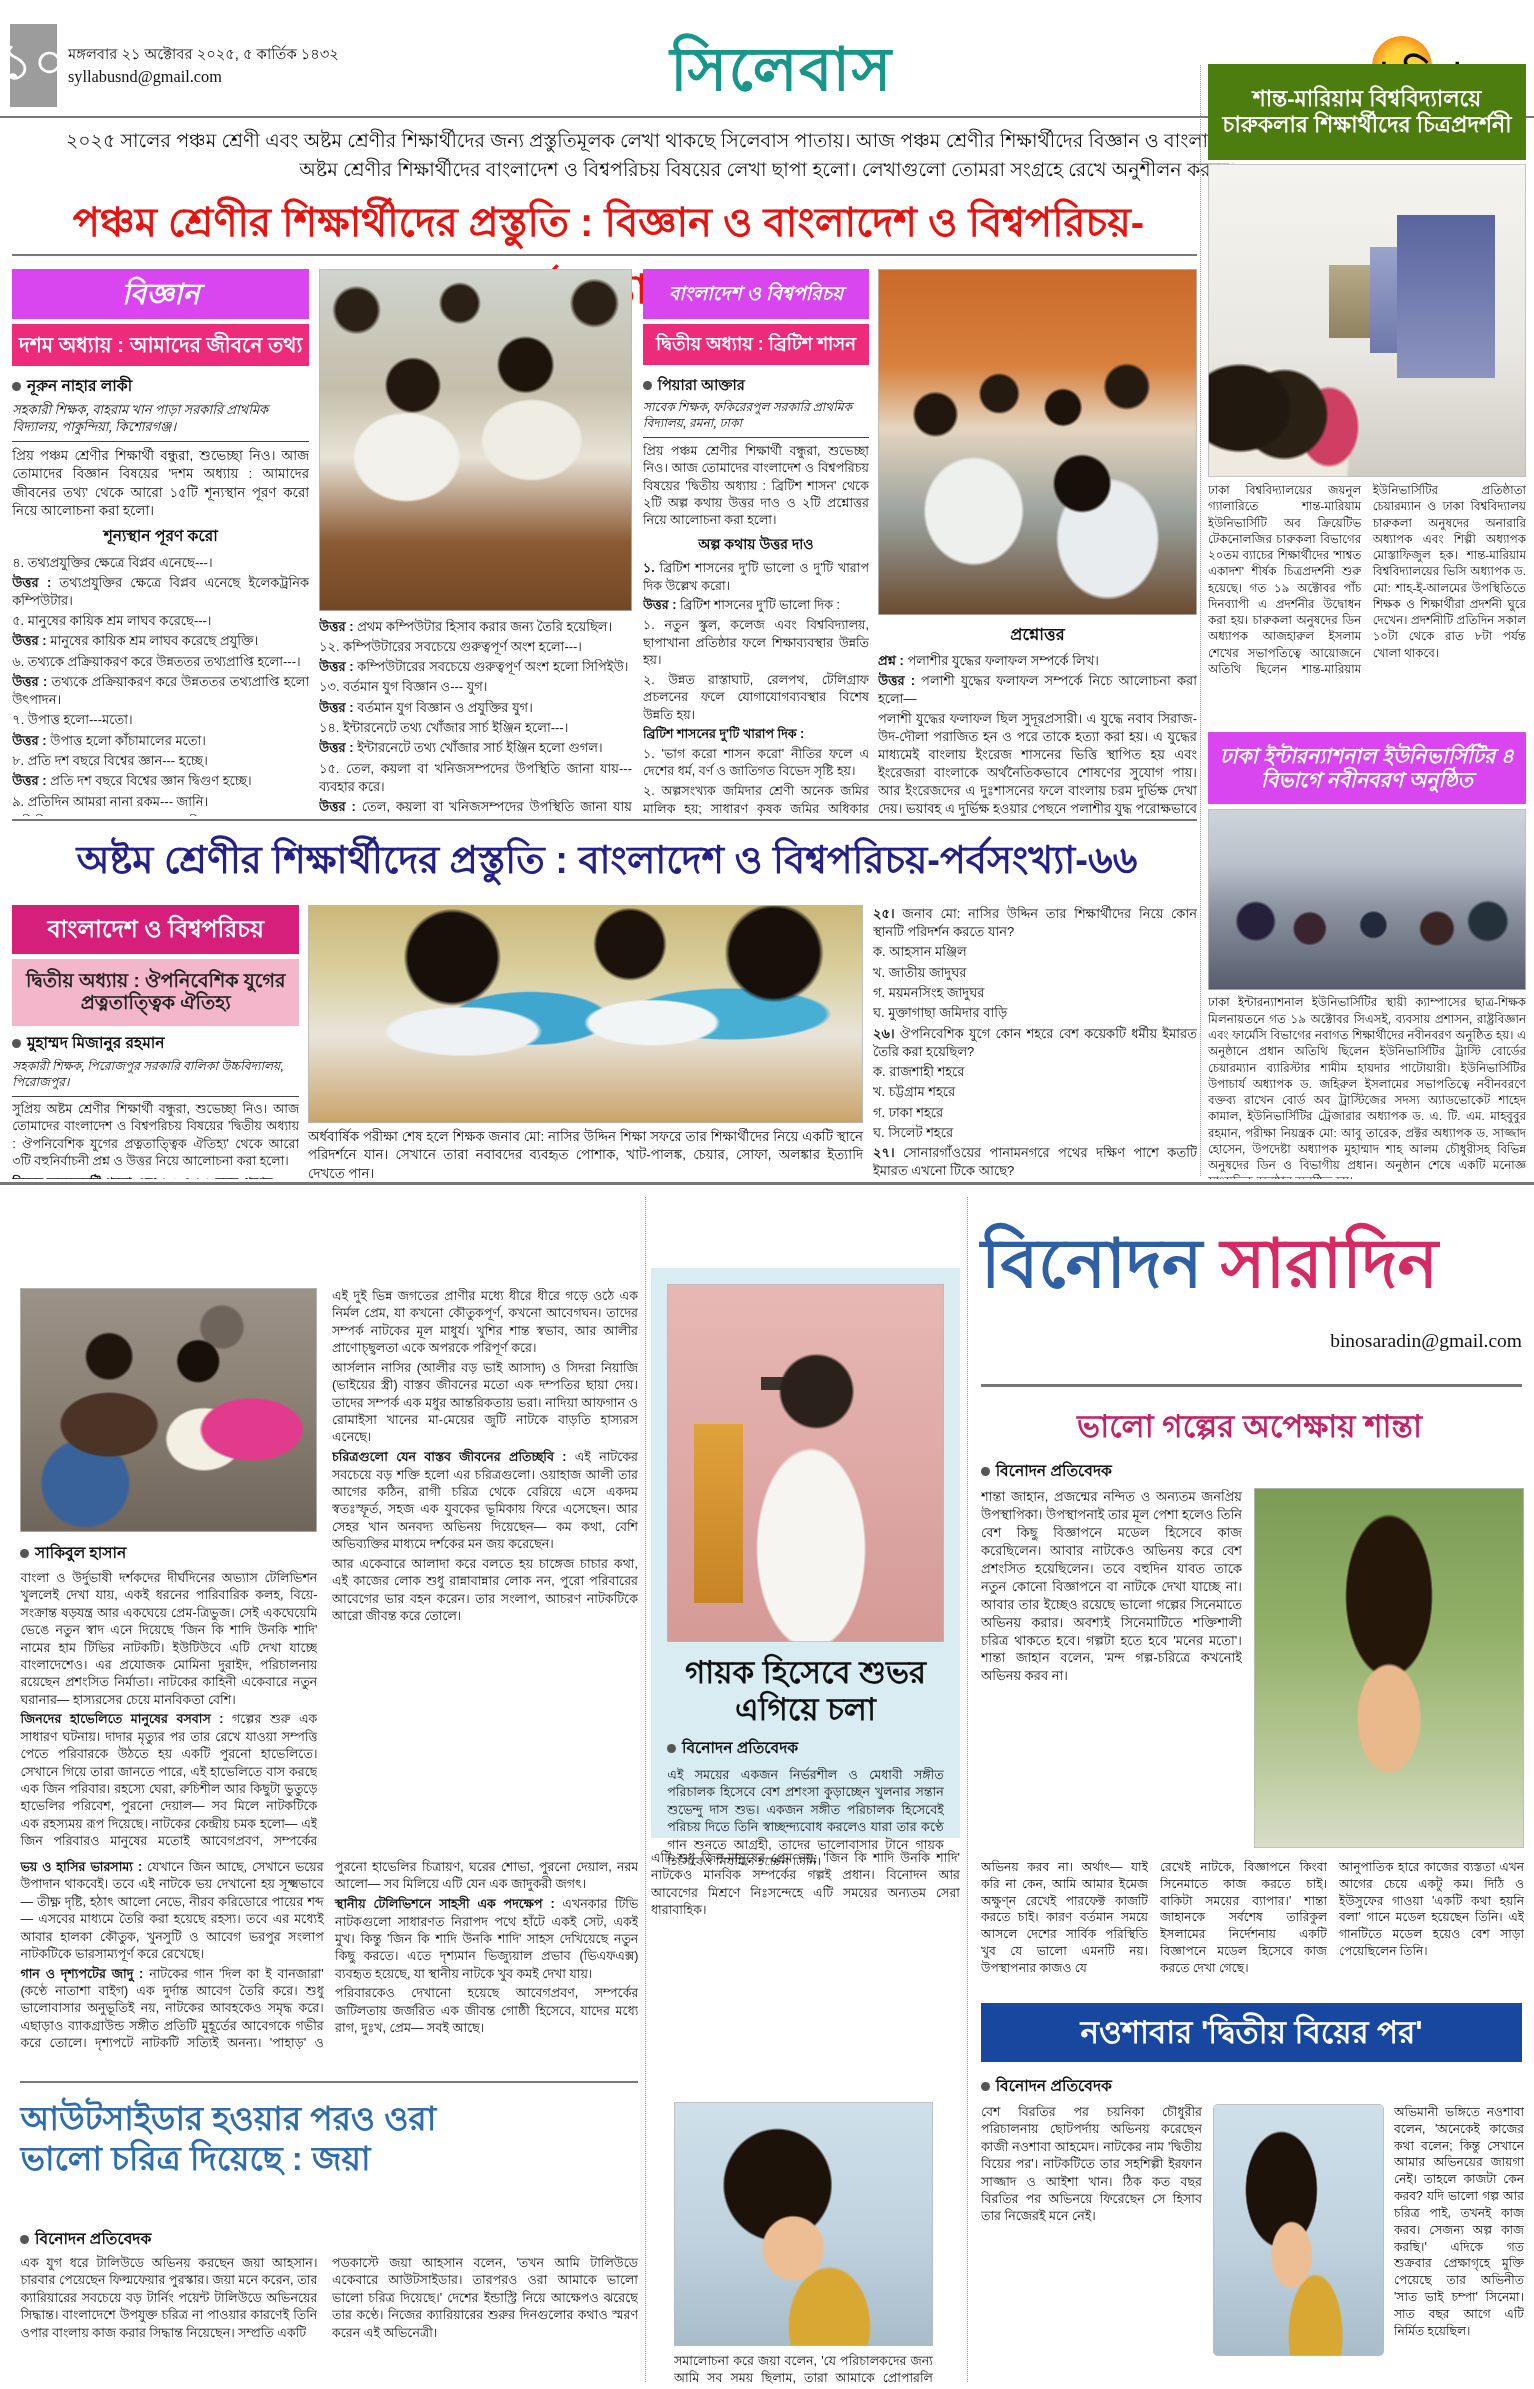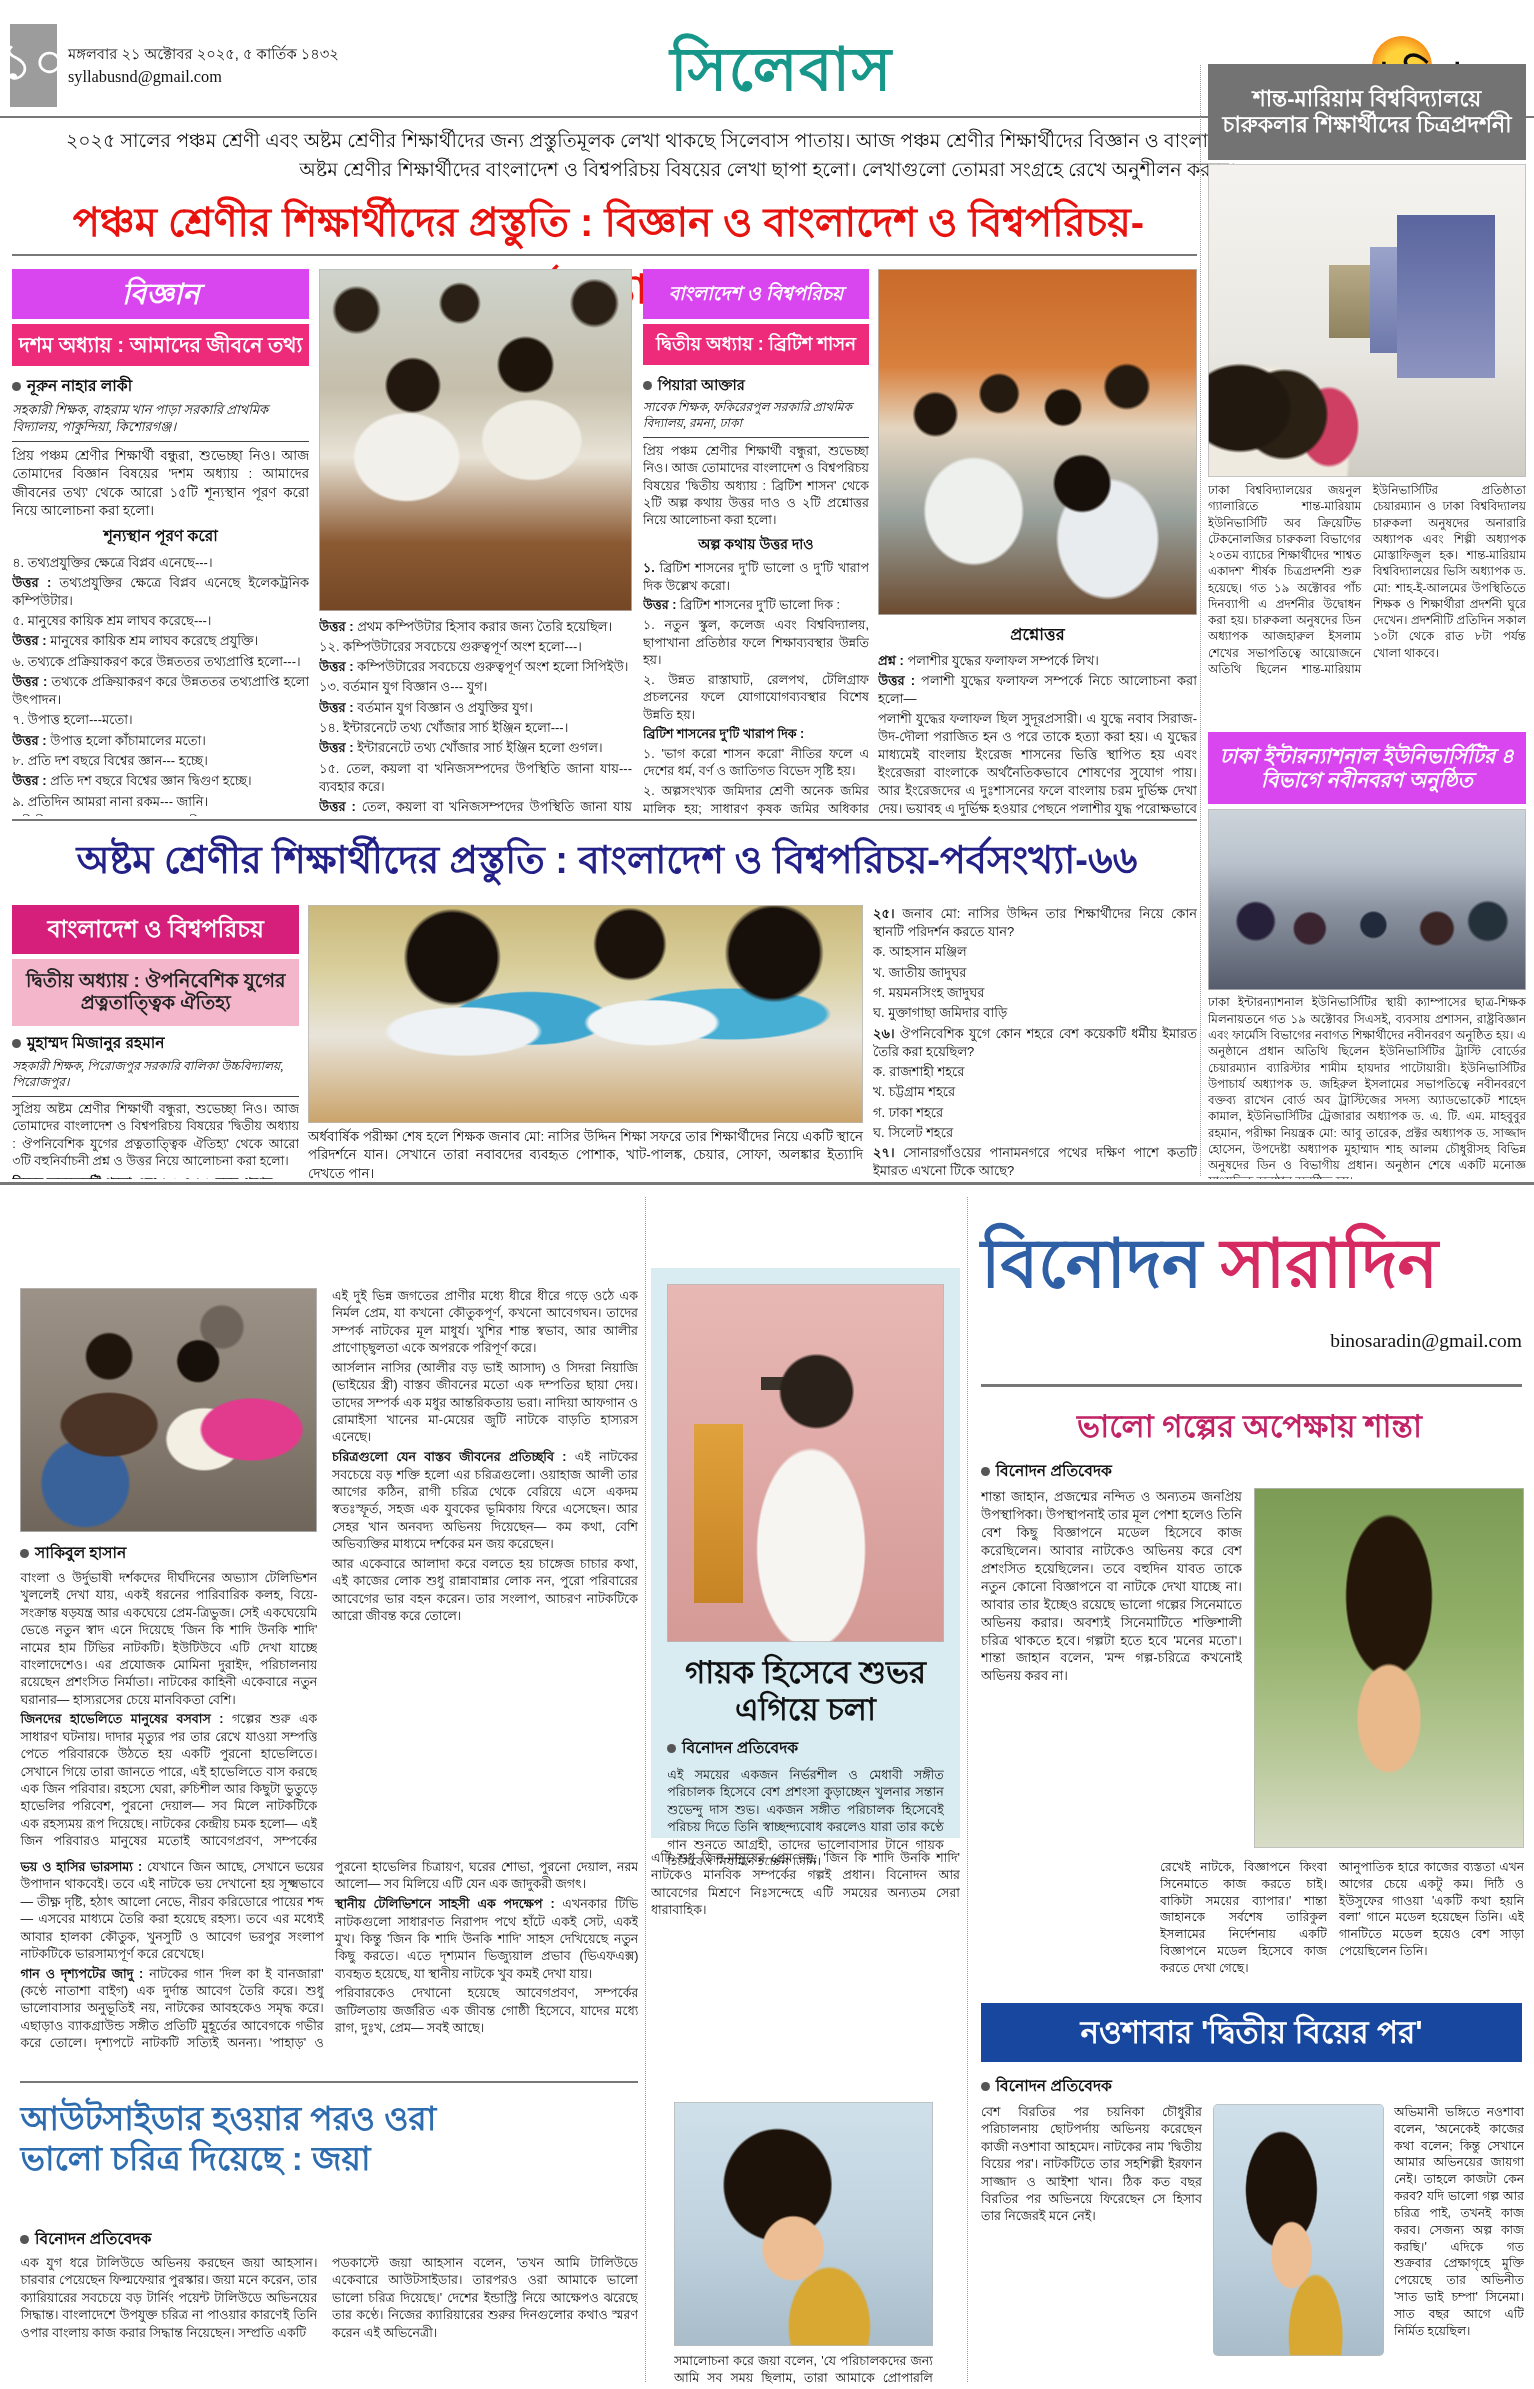--- a/index.html
+++ b/index.html
@@ -7,21 +7,21 @@
         font-family:"Liberation Sans","DejaVu Sans",sans-serif;color:#111;overflow:hidden;}
   .abs{position:absolute;}
   .ctr{text-align:center;}
   .b{font-weight:bold;}
   .clip{overflow:hidden;}
   .jus p{margin:0 0 2.4px;text-align:justify;}
   .hdr{display:flex;align-items:center;justify-content:center;color:#fff;font-weight:bold;text-align:center;line-height:1.2;}
   .hdr-navy{background:#d946ef;font-style:italic;}
   .hdr-pink{background:#ee2a7b;}
   .hdr-mag{background:#d61f7a;}
-  .hdr-teal{background:#737373;}
+  .hdr-teal{background:#4d7c0f;}
   .hdr-blue{background:#1847a0;}
   .hdr-lpink{background:#f3b6ca;color:#222;}
   .blt{display:inline-block;width:9px;height:9px;border-radius:50%;background:#555;margin-right:5.7px;}
   .byl{font-weight:bold;font-size:15.5px;}
   .atitle{font-style:italic;font-family:"Liberation Serif","DejaVu Serif",serif;font-size:13px;line-height:1.3;
           border-bottom:1.6px solid #444;padding-bottom:4.9px;margin-top:2.4px;}
   .exr{font-weight:bold;text-align:center;font-size:15.5px;margin:3.3px 0;}
   .hrule{background:#777;}
   .vrule{border-left:1.6px dotted #999;}
   .ph{box-shadow:inset 0 0 0 0.8px #b9b9b9;}
@@ -301,20 +301,23 @@
     <span class="logo-blue" style="font-size:68px;">বিনোদন</span>
     <span class="logo-crim" style="font-size:68px;margin-left:14.7px;">সারাদিন</span>
     <div class="serif" style="font-size:19.5px;text-align:right;margin-top:4.9px;">binosaradin@gmail.com</div>
   </div>
   <div class="abs ctr b" style="left:1001px;top:1402px;width:497px;font-size:31px;color:#c22366;">ভালো গল্পের অপেক্ষায় শান্তা</div>
   <div class="abs" style="left:981px;top:1459px;"><span class="blt"></span><span class="byl">বিনোদন প্রতিবেদক</span></div>
   <div class="abs clip jus lh" style="left:981px;top:1488px;width:261px;height:360px;font-size:13px;">
       <p>শান্তা জাহান, প্রজন্মের নন্দিত ও অন্যতম জনপ্রিয় উপস্থাপিকা। উপস্থাপনাই তার মূল পেশা হলেও তিনি বেশ কিছু বিজ্ঞাপনে মডেল হিসেবে কাজ করেছিলেন। আবার নাটকেও অভিনয় করে বেশ প্রশংসিত হয়েছিলেন। তবে বহুদিন যাবত তাকে নতুন কোনো বিজ্ঞাপনে বা নাটকে দেখা যাচ্ছে না। আবার তার ইচ্ছেও রয়েছে ভালো গল্পের সিনেমাতে অভিনয় করার। অবশ্যই সিনেমাটিতে শক্তিশালী চরিত্র থাকতে হবে। গল্পটা হতে হবে 'মনের মতো'। শান্তা জাহান বলেন, 'মন্দ গল্প-চরিত্রে কখনোই অভিনয় করব না।</p>
     </div>
   <div class="abs ph ph-class8" style="left:1254px;top:1488px;width:270px;height:360px;"></div>
+  <div class="abs clip jus lh" style="left:981px;top:1859px;width:167px;height:129px;font-size:12.2px;">
+      <p>অভিনয় করব না। অর্থাৎ— যাই করি না কেন, আমি আমার ইমেজ অক্ষুণ্ন রেখেই পারফেক্ট কাজটি করতে চাই। কারণ বর্তমান সময়ে আসলে দেশের সার্বিক পরিস্থিতি খুব যে ভালো এমনটি নয়। উপস্থাপনার কাজও যে</p>
+    </div>
   <div class="abs clip jus lh" style="left:1160px;top:1859px;width:167px;height:129px;font-size:12.2px;">
       <p>রেখেই নাটকে, বিজ্ঞাপনে কিংবা সিনেমাতে কাজ করতে চাই। বাকিটা সময়ের ব্যাপার।' শান্তা জাহানকে সর্বশেষ তারিকুল ইসলামের নির্দেশনায় একটি বিজ্ঞাপনে মডেল হিসেবে কাজ করতে দেখা গেছে।</p>
     </div>
   <div class="abs clip jus lh" style="left:1339px;top:1859px;width:185px;height:129px;font-size:12.2px;">
       <p>আনুপাতিক হারে কাজের ব্যস্ততা এখন আগের চেয়ে একটু কম। দিঠি ও ইউসুফের গাওয়া 'একটি কথা হয়নি বলা' গানে মডেল হয়েছেন তিনি। এই গানটিতে মডেল হয়েও বেশ সাড়া পেয়েছিলেন তিনি।</p>
     </div>
 
   <div class="abs hdr hdr-blue" style="left:981px;top:2003px;width:541px;height:59px;font-size:31px;">নওশাবার 'দ্বিতীয় বিয়ের পর'</div>
   <div class="abs" style="left:981px;top:2074px;"><span class="blt"></span><span class="byl">বিনোদন প্রতিবেদক</span></div>
   <div class="abs clip jus lh" style="left:981px;top:2104px;width:221px;height:283px;font-size:12.6px;">

